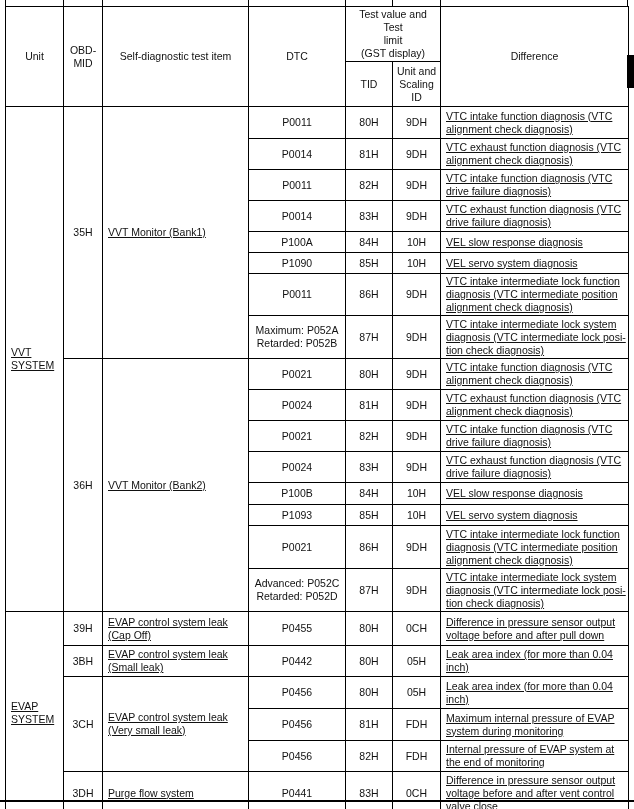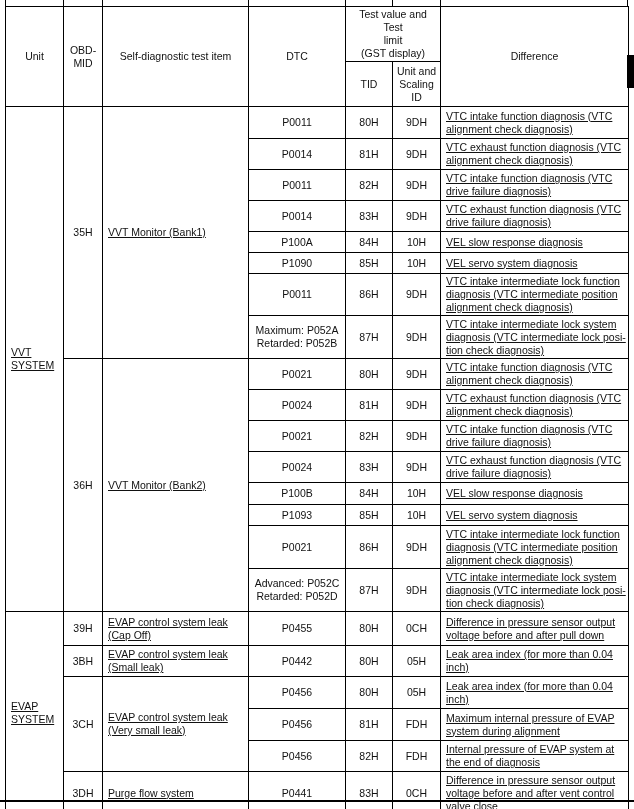--- a/index.html
+++ b/index.html
@@ -225,28 +225,28 @@
       <td>80H</td>
       <td>05H</td>
       <td class="l">Leak area index (for more than 0.04
 inch)</td>
     </tr>
     <tr style="height:32px">
       <td>P0456</td>
       <td>81H</td>
       <td>FDH</td>
       <td class="l">Maximum internal pressure of EVAP
-system during alignment</td>
+system during monitoring</td>
     </tr>
     <tr style="height:31px">
       <td>P0456</td>
       <td>82H</td>
       <td>FDH</td>
       <td class="l">Internal pressure of EVAP system at
-the end of diagnosis</td>
+the end of monitoring</td>
     </tr>
     <tr style="height:43px">
       <td>3DH</td>
       <td class="l">Purge flow system</td>
       <td>P0441</td>
       <td>83H</td>
       <td>0CH</td>
       <td class="l">Difference in pressure sensor output
 voltage before and after vent control
 valve close</td>

